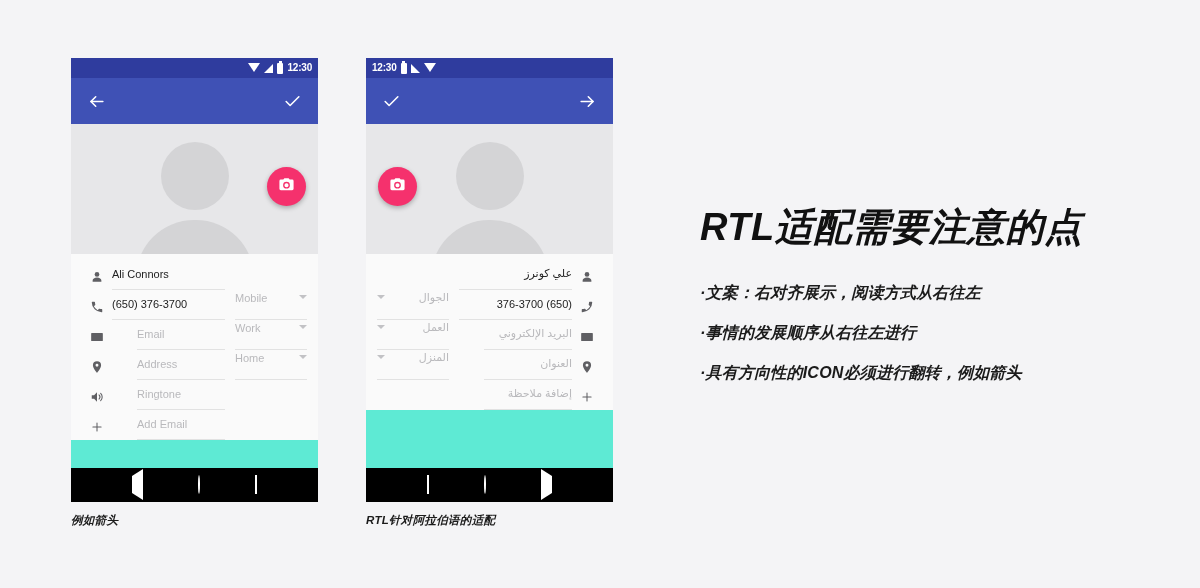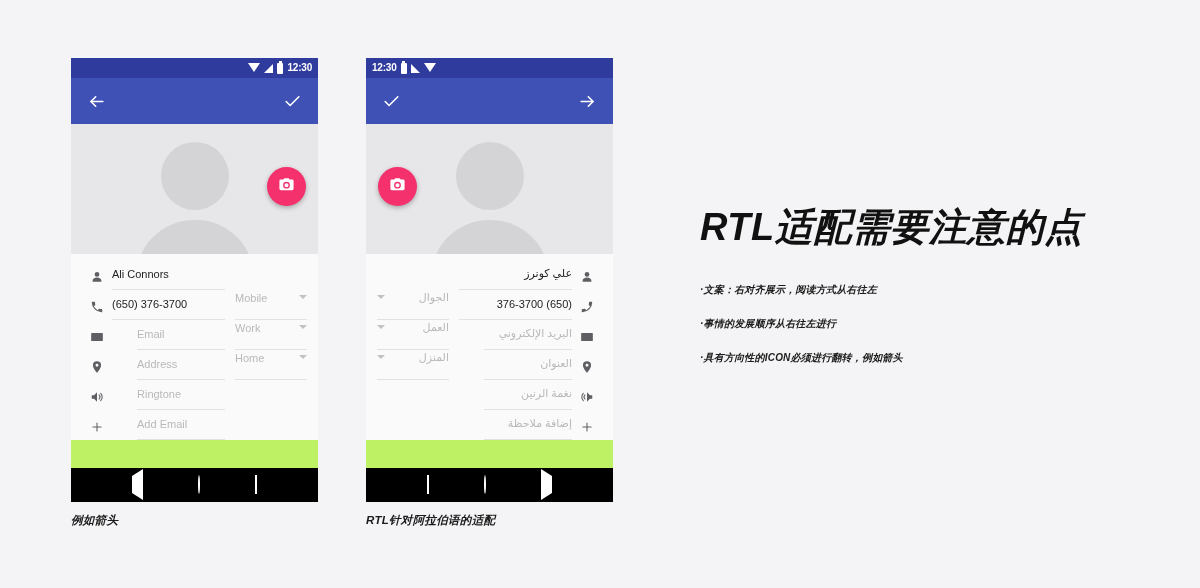--- a/index.html
+++ b/index.html
@@ -9,21 +9,21 @@
     font-family: "Liberation Sans", "DejaVu Sans", sans-serif;
     overflow: hidden;
   }
   .stage { position: relative; width: 1200px; height: 588px; }
 
   
   .phone {
     position: absolute;
     width: 247px;
     height: 444px;
-    background: #bef264;
+    background: #5eead4;
     overflow: hidden;
   }
   .phone.left  { left: 71px;  top: 58px; }
   .phone.right { left: 366px; top: 58px; }
 
   
   .statusbar {
     height: 20px;
     background: #2f3c9e;
     display: flex;
@@ -220,21 +220,21 @@
     font-size: 38px;
     font-weight: bold;
     font-style: italic;
     color: #111;
     letter-spacing: 0.5px;
     line-height: 1.15;
     white-space: nowrap;
   }
   .bullets { margin-top: 35px; }
   .bullet {
-    font-size: 10px;
+    font-size: 16px;
     font-weight: bold;
     font-style: italic;
     color: #1b1b1b;
     line-height: 1;
     margin-bottom: 24px;
     letter-spacing: 0.2px;
     white-space: nowrap;
   }
 </style>
 </head>
@@ -462,31 +462,20 @@
               <path d="M12 2a7 7 0 0 0-7 7c0 5.2 7 13 7 13s7-7.8 7-13a7 7 0 0 0-7-7zm0 9.5A2.5 2.5 0 1 1 12 6.5a2.5 2.5 0 0 1 0 5z"></path>
             </svg>
         </span>
         <span class="fval placeholder">العنوان</span>
         <span class="ftype">
           <span>المنزل</span>
           <i class="caret"></i>
         </span>
       </div>
 
-      <div class="frow">
-        <span class="ic">
-          <svg width="14" height="14" viewBox="0 0 24 24" fill="#5f5f63" style="transform:scaleX(-1)">
-              <path d="M3 9v6h4l5 5V4L7 9H3z"></path>
-              <path d="M15.5 8.5a5 5 0 0 1 0 7" stroke="#5f5f63" stroke-width="1.8" fill="none" stroke-linecap="round"></path>
-              <path d="M18.3 5.7a9 9 0 0 1 0 12.6" stroke="#5f5f63" stroke-width="1.8" fill="none" stroke-linecap="round"></path>
-            </svg>
-        </span>
-        <span class="fval placeholder">نغمة الرنين</span>
-        <span class="ftype spacer"></span>
-      </div>
 
       <div class="frow">
         <span class="ic">
           <svg width="14" height="14" viewBox="0 0 24 24" fill="none" stroke="#5f5f63" stroke-width="1.8" stroke-linecap="round">
               <line x1="12" y1="5" x2="12" y2="19"></line>
               <line x1="5" y1="12" x2="19" y2="12"></line>
             </svg>
         </span>
         <span class="fval placeholder">إضافة ملاحظة</span>
         <span class="ftype spacer"></span>

